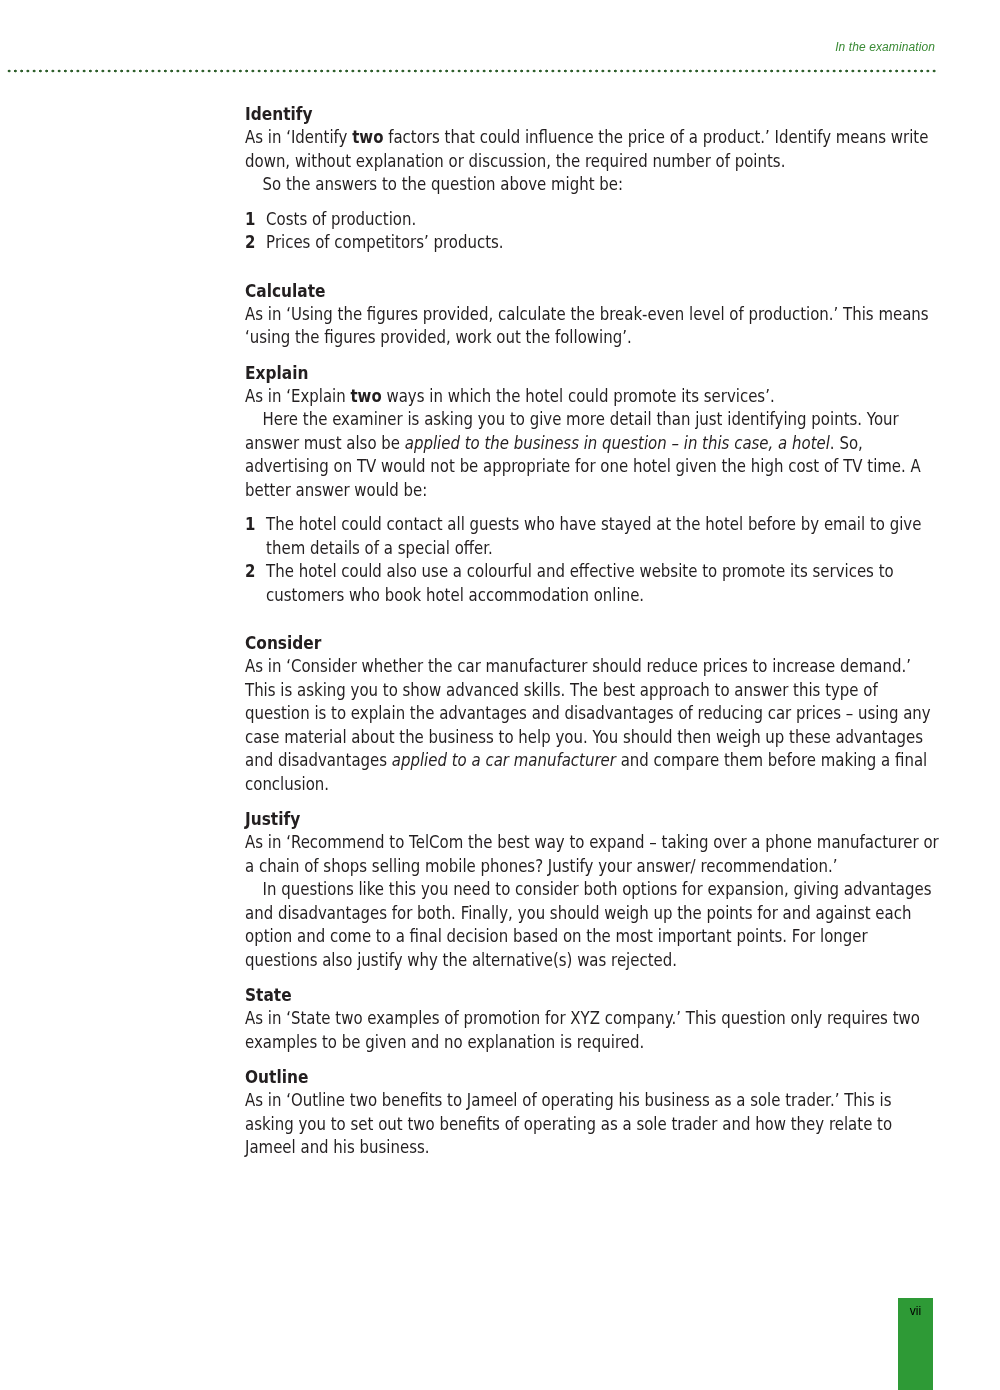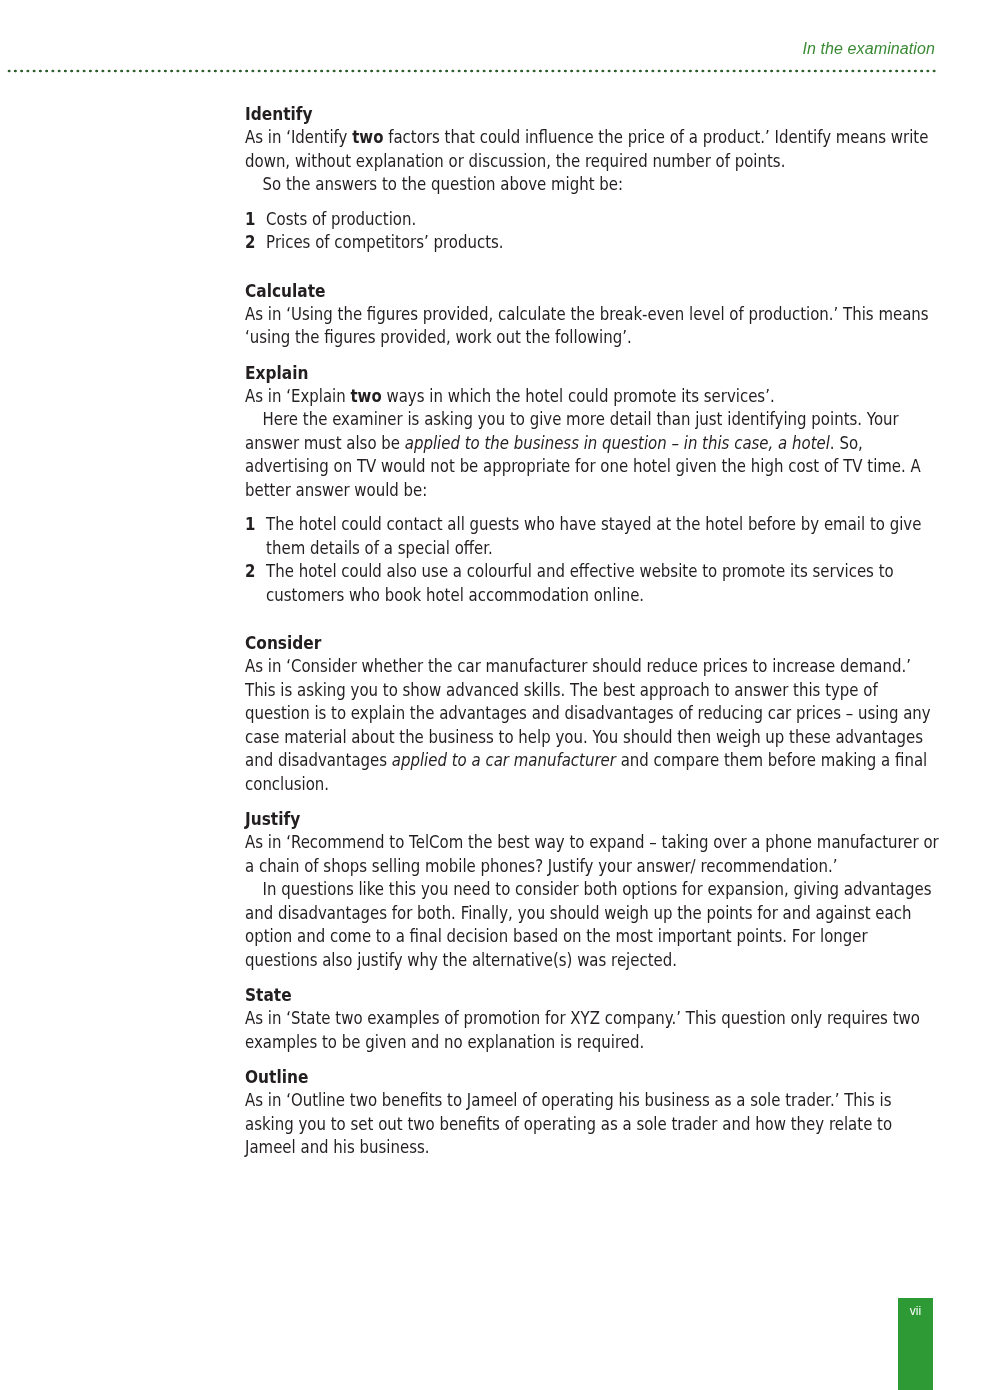--- a/index.html
+++ b/index.html
@@ -14,21 +14,21 @@
       overflow: hidden;
       font-family: "DejaVu Sans Condensed", "Liberation Sans Narrow", "Liberation Sans", sans-serif;
       color: #231f20;
     }
     .running-head {
       position: absolute;
       top: 40px;
       right: 65px;
       font-family: "Liberation Sans", sans-serif;
       font-style: italic;
-      font-size: 16px;
+      font-size: 12px;
       color: #3a8a35;
       letter-spacing: 0.1px;
     }
     .dot-rule {
       position: absolute;
       top: 69px;
       left: 6px;
       width: 930px;
       height: 4px;
       background-image: radial-gradient(circle, #2f5f2c 1.3px, transparent 1.6px);
@@ -83,21 +83,21 @@
       height: 92px;
       background: #2e9a36;
     }
     .page-num {
       position: absolute;
       top: 6px;
       width: 100%;
       text-align: center;
       font-family: "Liberation Sans", sans-serif;
       font-size: 12px;
-      color: #ffffff;
+      color: #000000;
     }
   </style>
 </head>
 <body>
 
 <div class="running-head">In the examination</div>
 <div class="dot-rule"></div>
 
 <div class="content">
 

